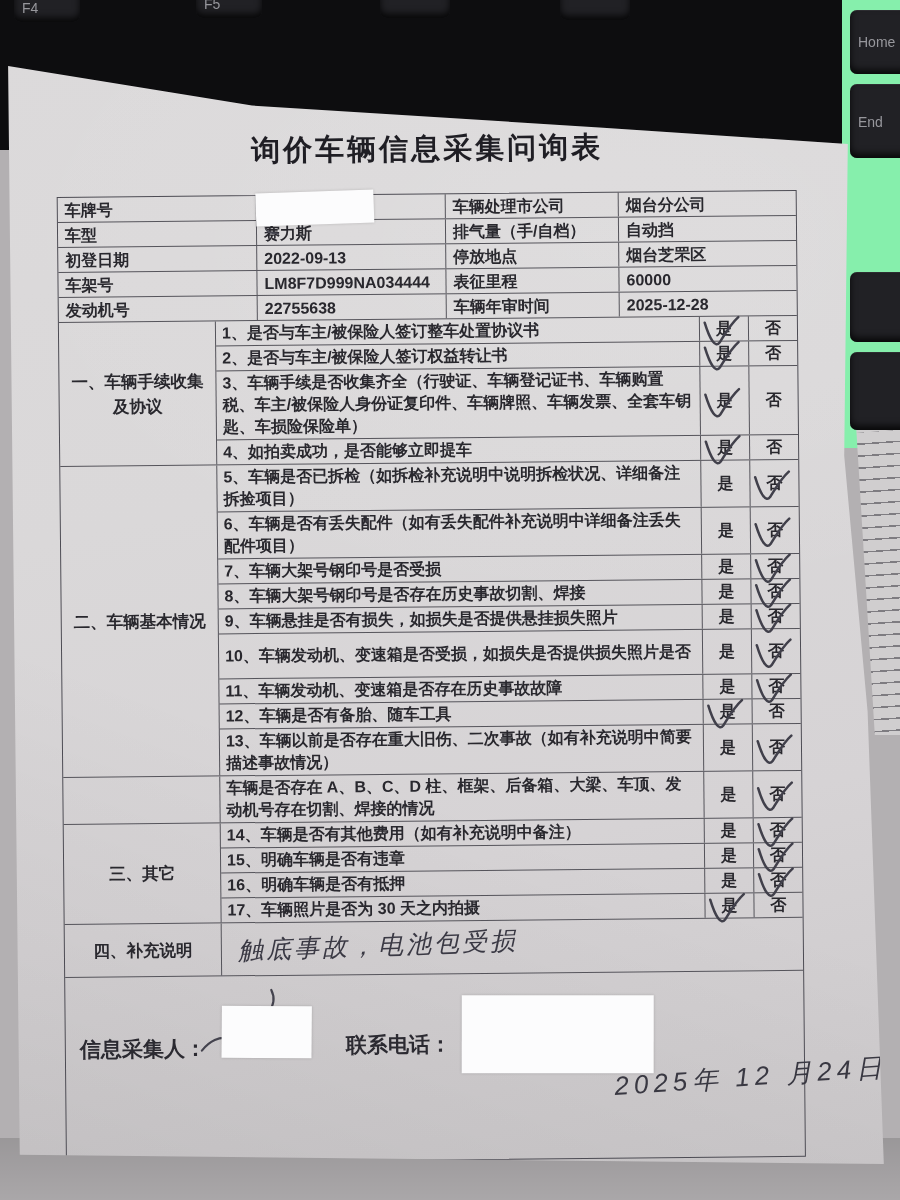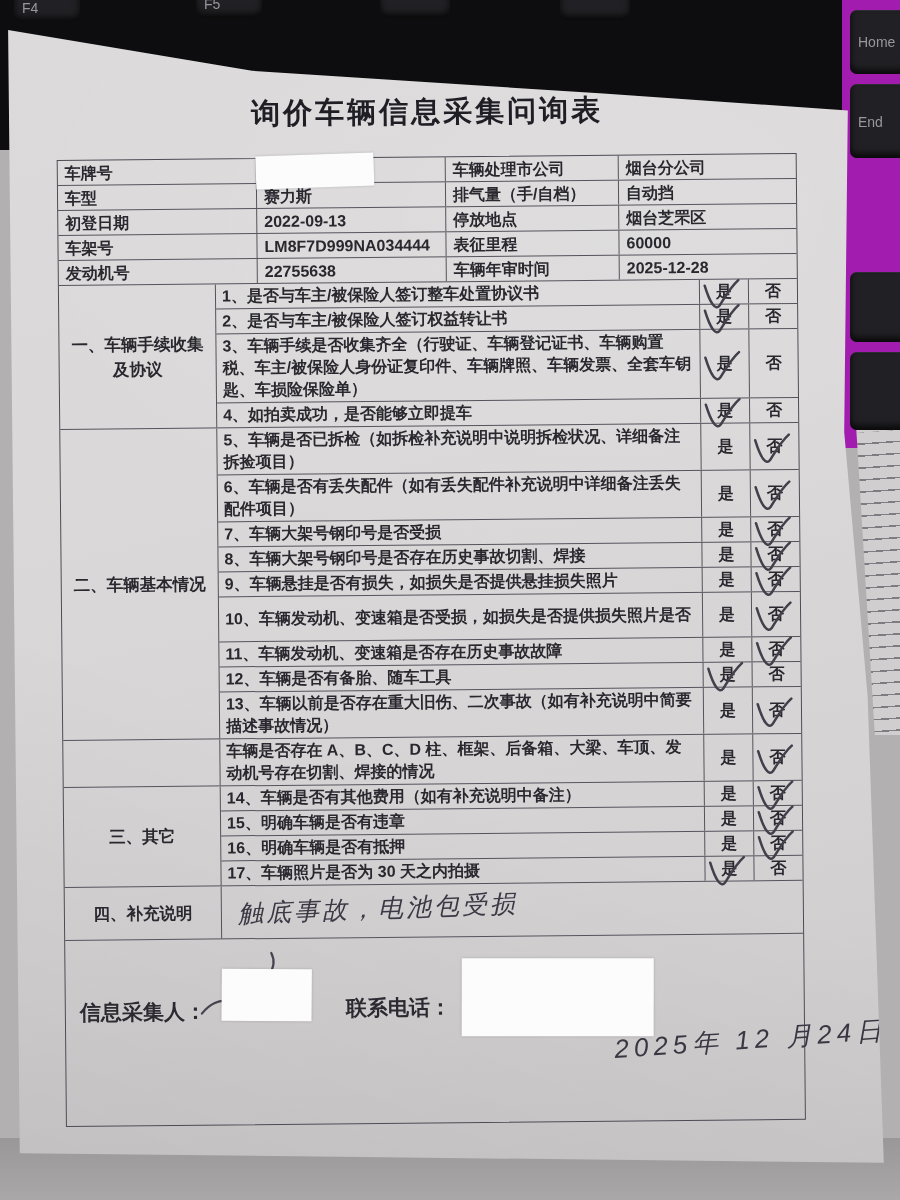--- a/index.html
+++ b/index.html
@@ -3,33 +3,33 @@
 <meta charset="utf-8">
 <style>
   html,body{margin:0;padding:0;width:900px;height:1200px;overflow:hidden;
     font-family:"Liberation Sans",sans-serif;background:#b3b0b2;}
   .scene{position:relative;width:900px;height:1200px;overflow:hidden;background:#b3b0b2;}
 
   
   .kb-top{position:absolute;left:0;top:0;width:900px;height:150px;background:#0d0d0f;overflow:hidden;}
   .key{position:absolute;background:#212125;border-radius:7px;box-shadow:inset 0 -4px 7px rgba(0,0,0,.8), inset 0 1px 0 rgba(255,255,255,.08);}
   .key .klabel{position:absolute;left:8px;bottom:6px;color:#97979c;font-size:14px;}
-  .kb-right{position:absolute;right:0;top:0;width:58px;height:448px;background:#a21caf;overflow:hidden;}
+  .kb-right{position:absolute;right:0;top:0;width:58px;height:448px;background:#86efac;overflow:hidden;}
   .kb-right .key{left:8px;width:60px;}
   .notepad{position:absolute;right:0;top:430px;width:56px;height:305px;background:#d0cecf;
     clip-path:polygon(22% 0,100% 0,100% 100%,55% 100%);}
   .notepad-lines{position:absolute;inset:0;transform:rotate(-4deg);transform-origin:100% 0;
     background:repeating-linear-gradient(to bottom,transparent 0 10.5px,#7e7c81 10.5px 12px);}
   .desk-shadow{position:absolute;left:0;top:1138px;width:900px;height:62px;
     background:linear-gradient(180deg,rgba(0,0,0,.14),rgba(0,0,0,.05));}
 
   
   .paper{position:absolute;inset:0;
     background:linear-gradient(168deg,#dcdadb 0%,#dad8d9 38%,#d6d3d5 68%,#cbc8ca 100%);
-    clip-path:polygon(0.9% 2.5%,28% 5.9%,67% 7.8%,94.2% 9.2%,93.8% 36%,96.4% 58%,98.2% 96.9%,2.2% 96.1%);}
+    clip-path:polygon(0.9% 2.5%,28% 5.9%,67% 7.8%,94.2% 9.2%,93.8% 36%,96.4% 58%,98.2% 96.9%,2.2% 96.1%);margin-top:37px;}
   .paper::before{content:'';position:absolute;inset:0;pointer-events:none;
     background:radial-gradient(120% 55% at 68% 18%,rgba(255,255,255,.10),transparent 60%),
                linear-gradient(200deg,rgba(0,0,0,0) 62%,rgba(0,0,0,.07) 100%);}
   .form-wrap{position:absolute;left:56px;top:90px;width:742px;transform:rotate(-0.55deg);transform-origin:0 0;color:#29282e;}
   .form-title{margin:6px 0 24px 0;text-align:center;font-size:29px;font-weight:700;letter-spacing:3px;color:#1f1e24;}
 
   .tbl{width:738px;border:1.7px solid #4d4c54;}
 
   
   .vehicle-table{position:relative;}

